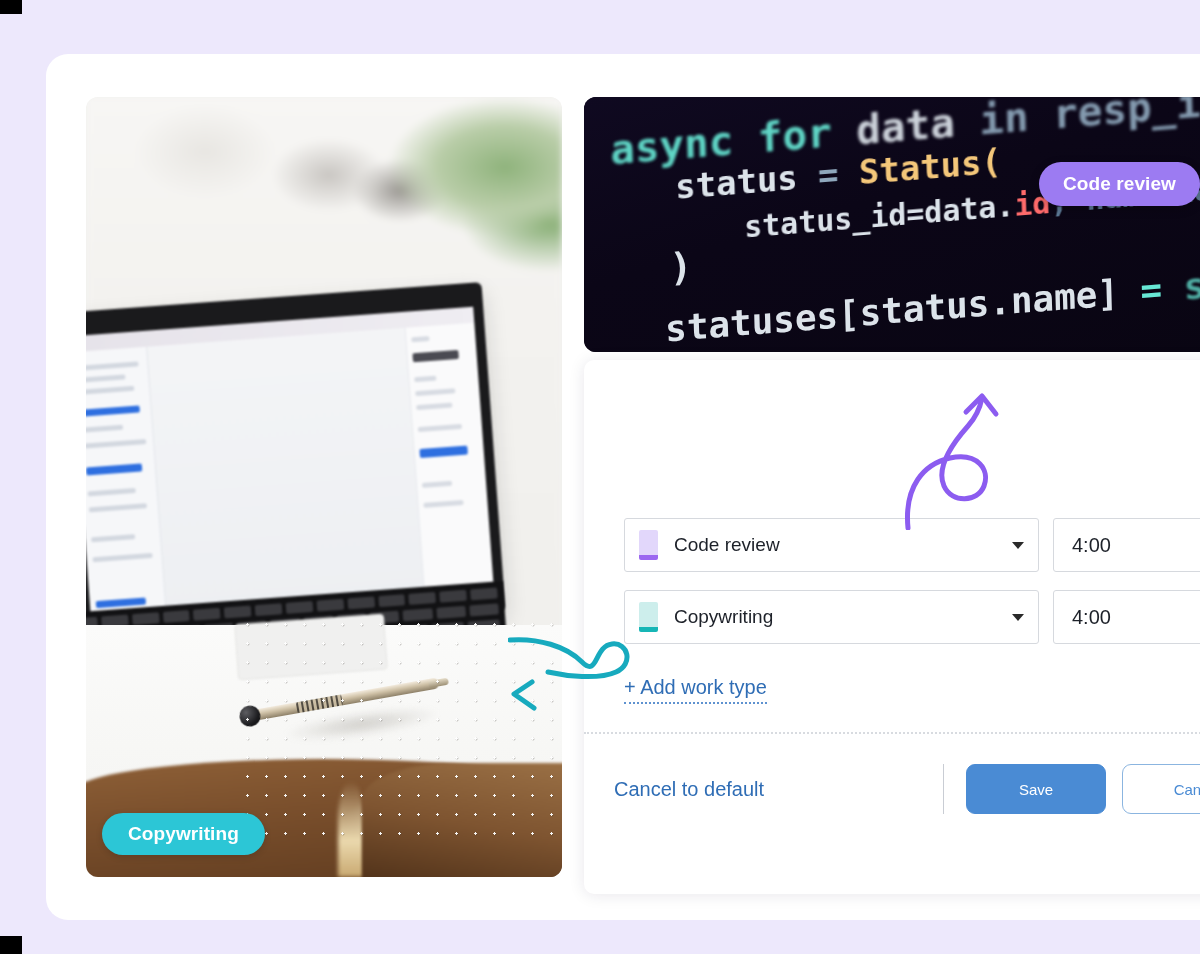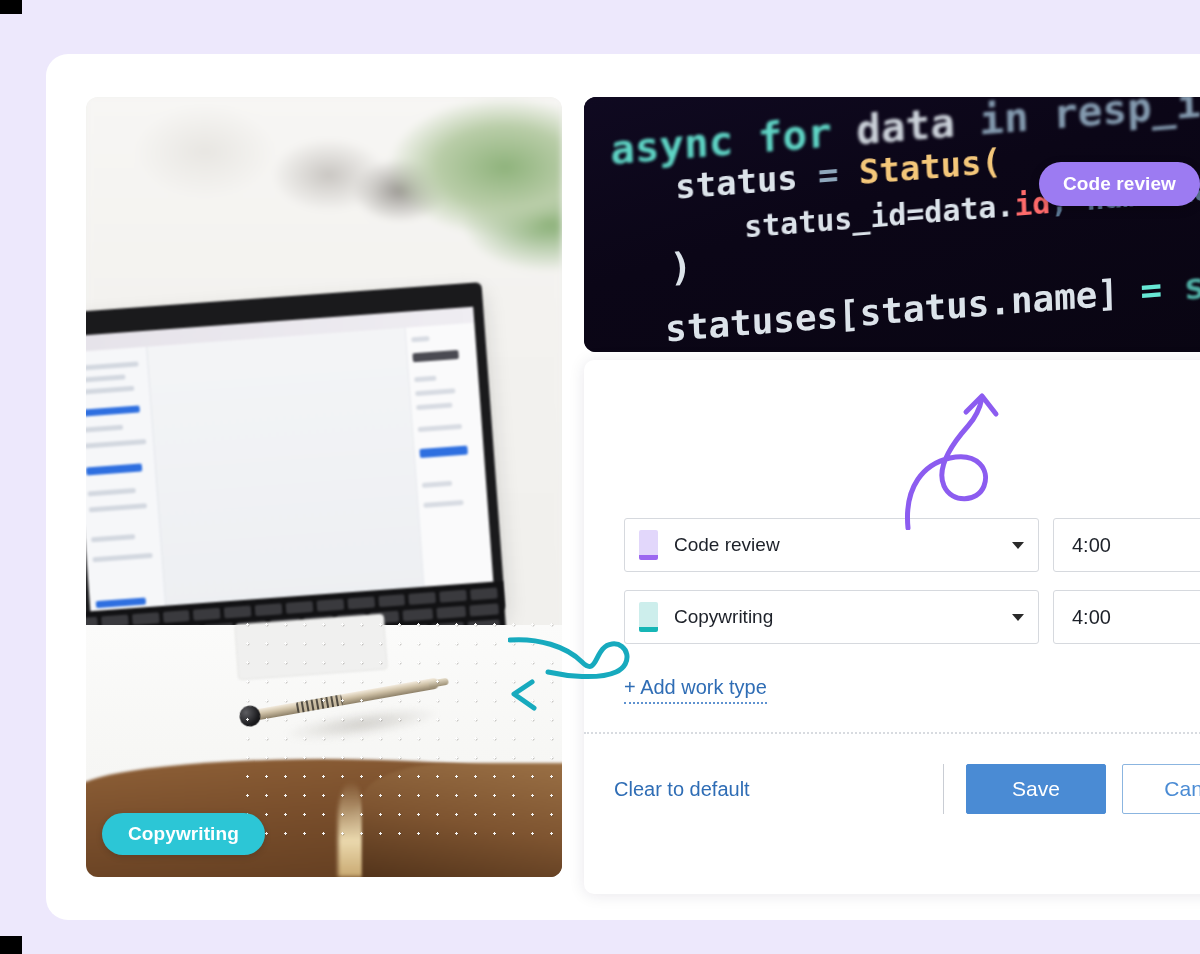--- a/index.html
+++ b/index.html
@@ -409,22 +409,22 @@
   .vdiv {
     width: 1px;
     height: 50px;
     background: #C9CDD4;
     margin-right: 22px;
   }
 
   .btn {
     height: 50px;
     min-width: 140px;
-    border-radius: 2px;
-    font-size: 21px;
+    border-radius: 9px;
+    font-size: 15px;
     display: inline-flex;
     align-items: center;
     justify-content: center;
     cursor: pointer;
     white-space: nowrap;
   }
   .btn-primary {
     background: #4A8BD4;
     color: #FFFFFF;
     border: 1px solid #4A8BD4;
@@ -640,21 +640,21 @@
           <span>4:00</span>
         </div>
       </div>
 
       <span class="add-link">+ Add work type</span>
     </div>
 
     <div class="form-divider"></div>
 
     <div class="form-footer">
-      <span class="clear-link">Clear to default</span>
+      <span class="clear-link">Cancel to default</span>
       <span class="footer-spacer"></span>
       <span class="vdiv"></span>
       <span class="btn btn-primary">Save</span>
       <span class="btn btn-secondary">Cancel</span>
     </div>
 
   </div>
 
   <svg class="arrow-purple" viewBox="0 0 120 140">
     <path d="M14 138 C 10 96, 30 74, 56 68 C 84 62, 96 80, 90 96 C 84 112, 58 114, 50 96

